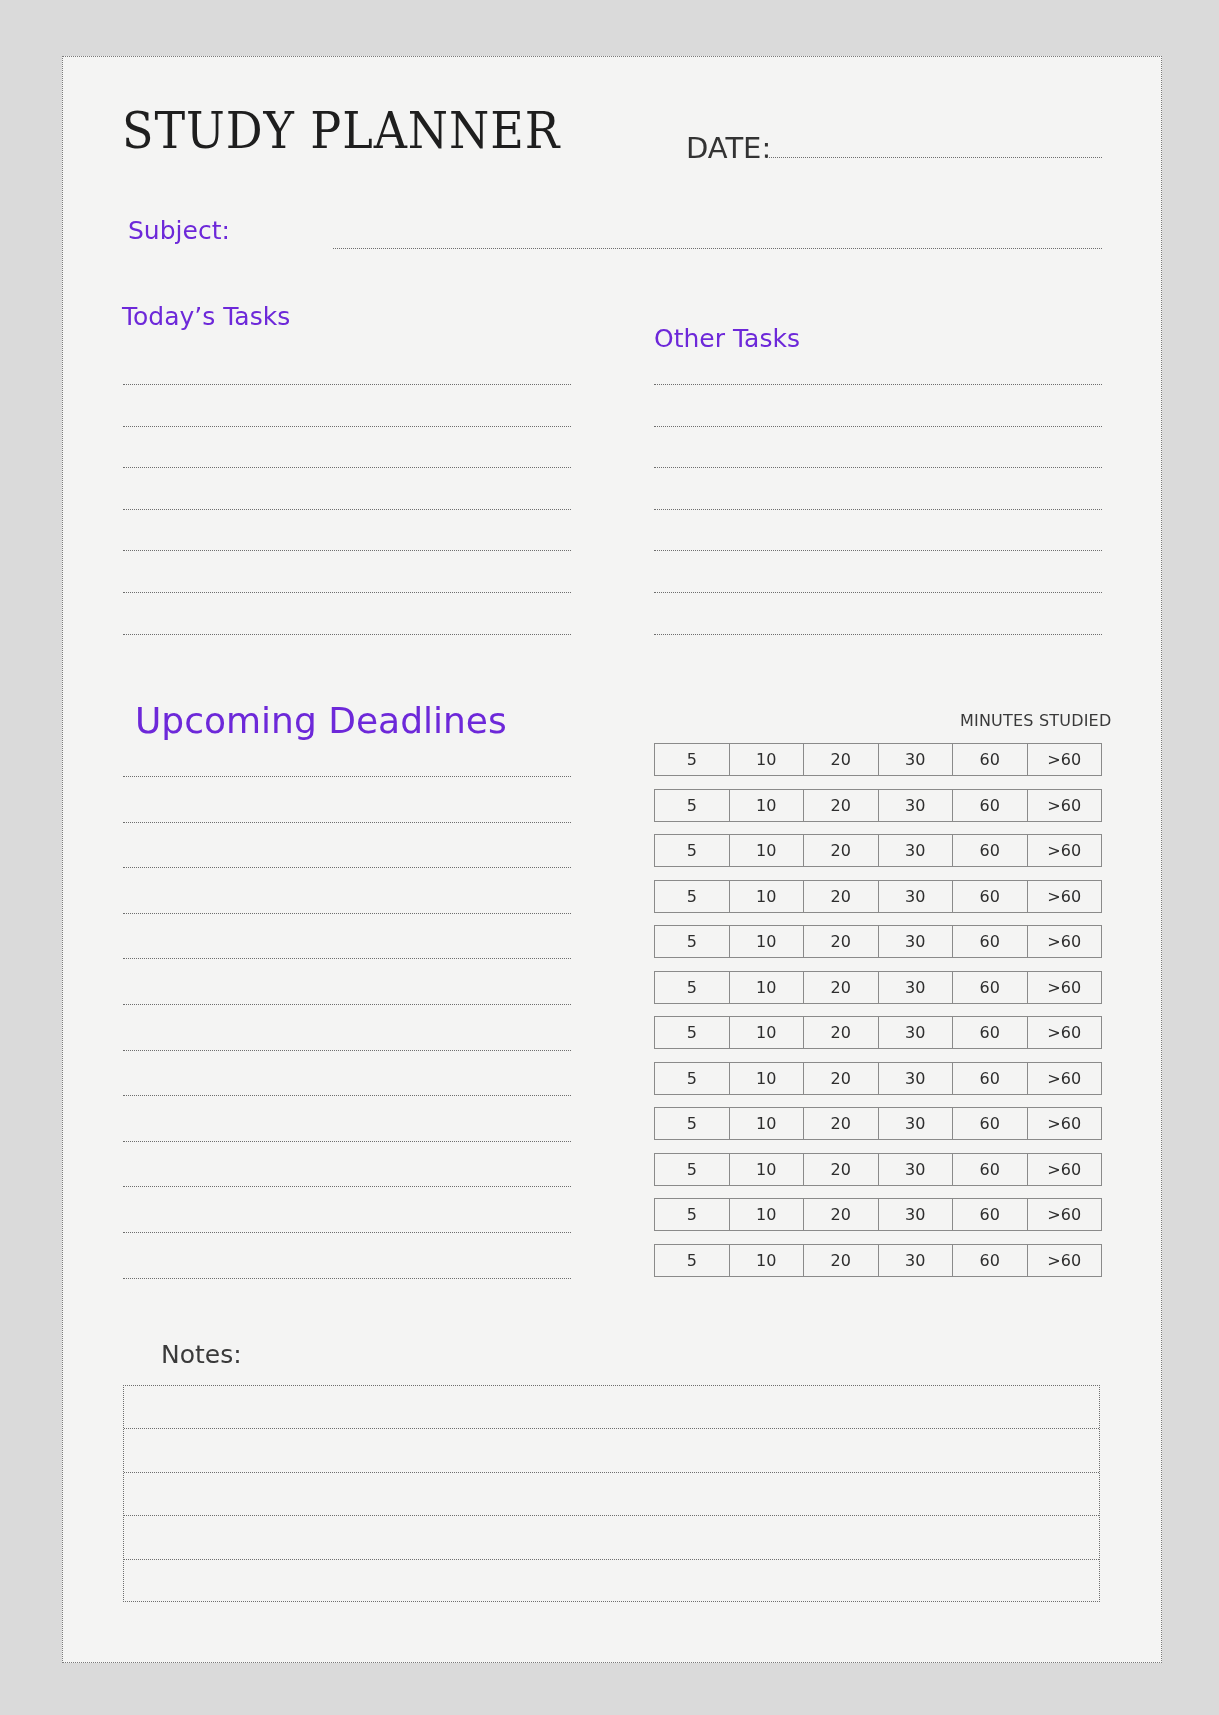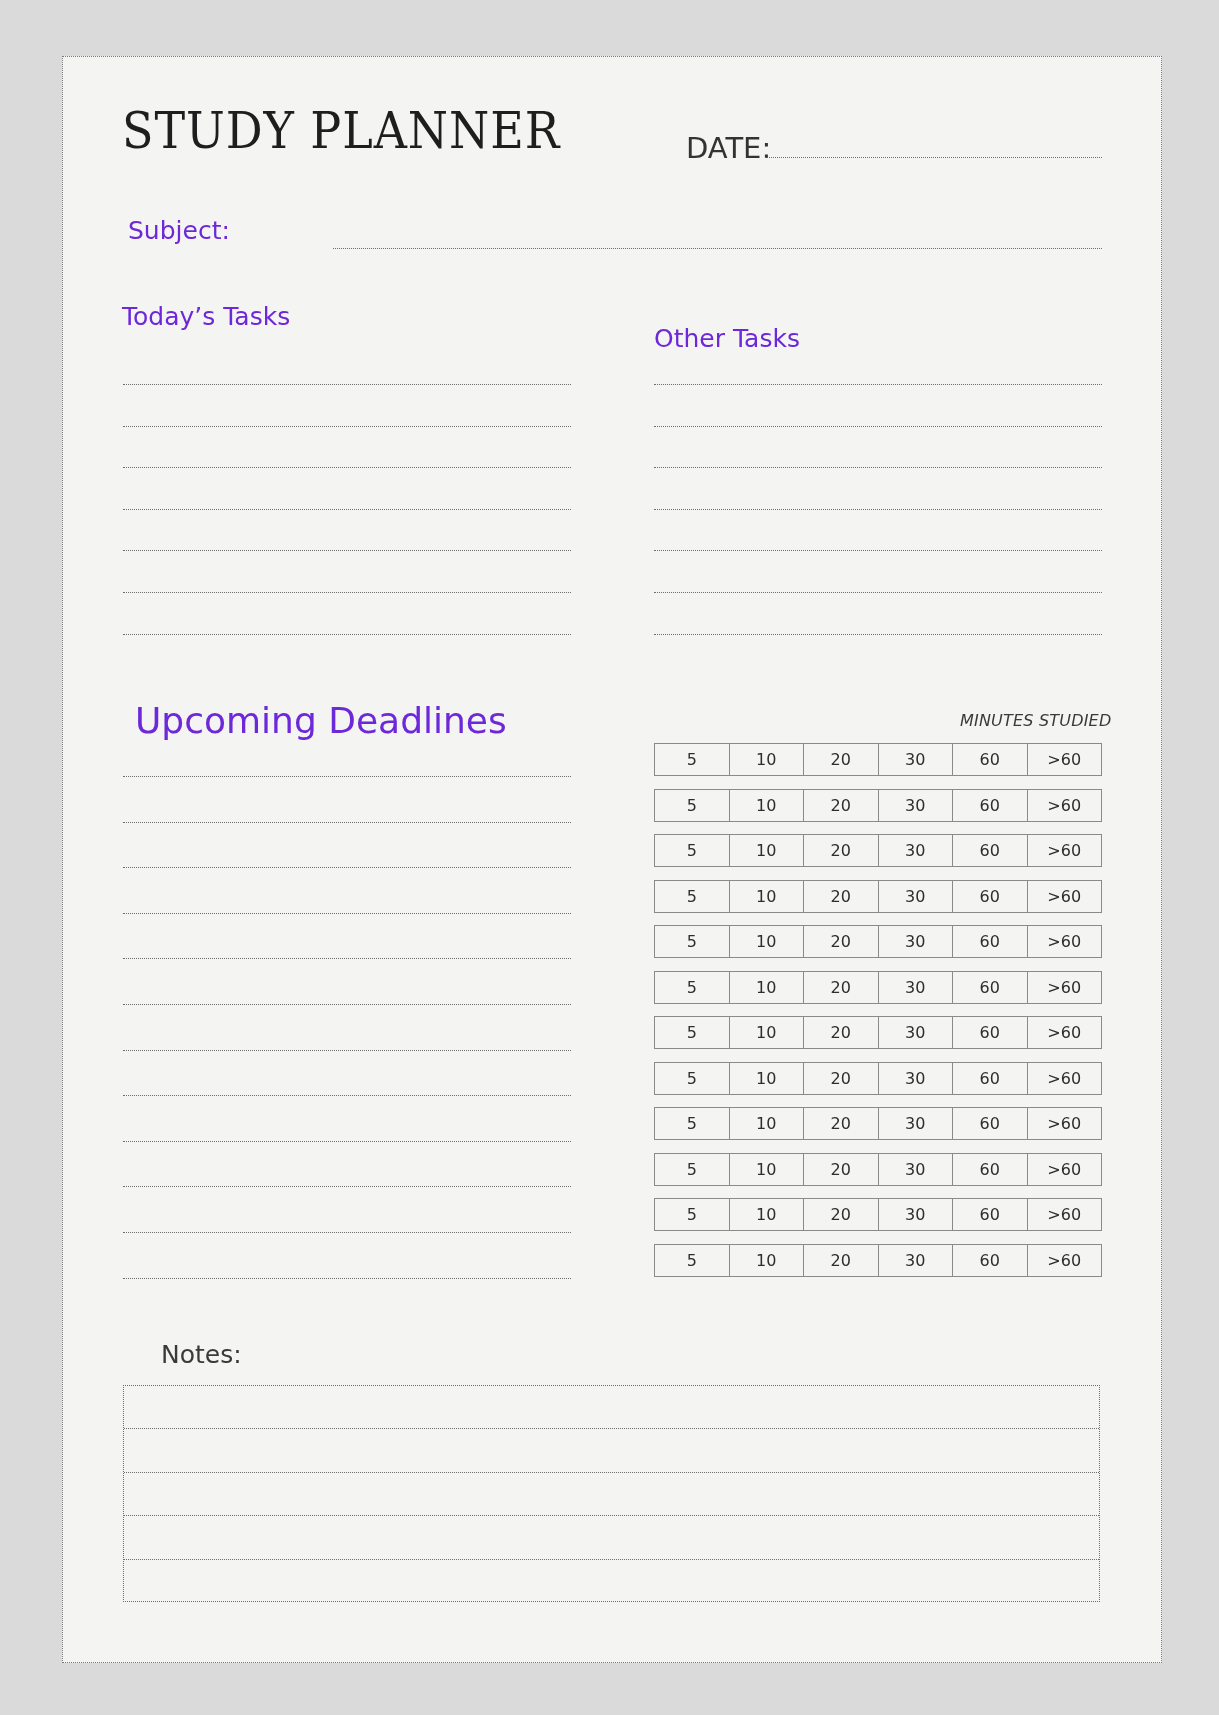--- a/index.html
+++ b/index.html
@@ -13,21 +13,21 @@
   }
   .abs { position:absolute; }
   .title {
     left:122px; top:106px; font-family:"DejaVu Serif", serif; font-weight:normal;
     font-size:50px; letter-spacing:1px; color:#1e1e1e; line-height:1;
     transform:scaleX(0.92); transform-origin:left top; font-weight:200;
   }
   .label { font-size:26px; color:#6d28d9; line-height:1; }
   .date-label { left:686px; top:134px; font-size:29px; color:#333; }
   .dotline { height:0; border-bottom:1.5px dotted #6e6e6e; }
-  .minutes-title { left:960px; top:711px; font-size:16px; color:#3a3a3a; letter-spacing:0.2px;font-style:italic; }
+  .minutes-title { left:960px; top:711px; font-size:16px; color:#3a3a3a; letter-spacing:0.2px; }
   .minutes-table { left:654px; top:743px; width:448px; }
   .mrow {
     display:flex; height:33px; border:1px solid #8a8a8a; box-sizing:border-box;
     margin-bottom:12.5px; background:#f4f4f3;
   }
   .mcell {
     flex:1; display:flex; align-items:center; justify-content:center;
     font-size:16px; color:#2e2e2e; border-right:1px solid #8a8a8a;
   }
   .mcell:last-child { border-right:none; }

